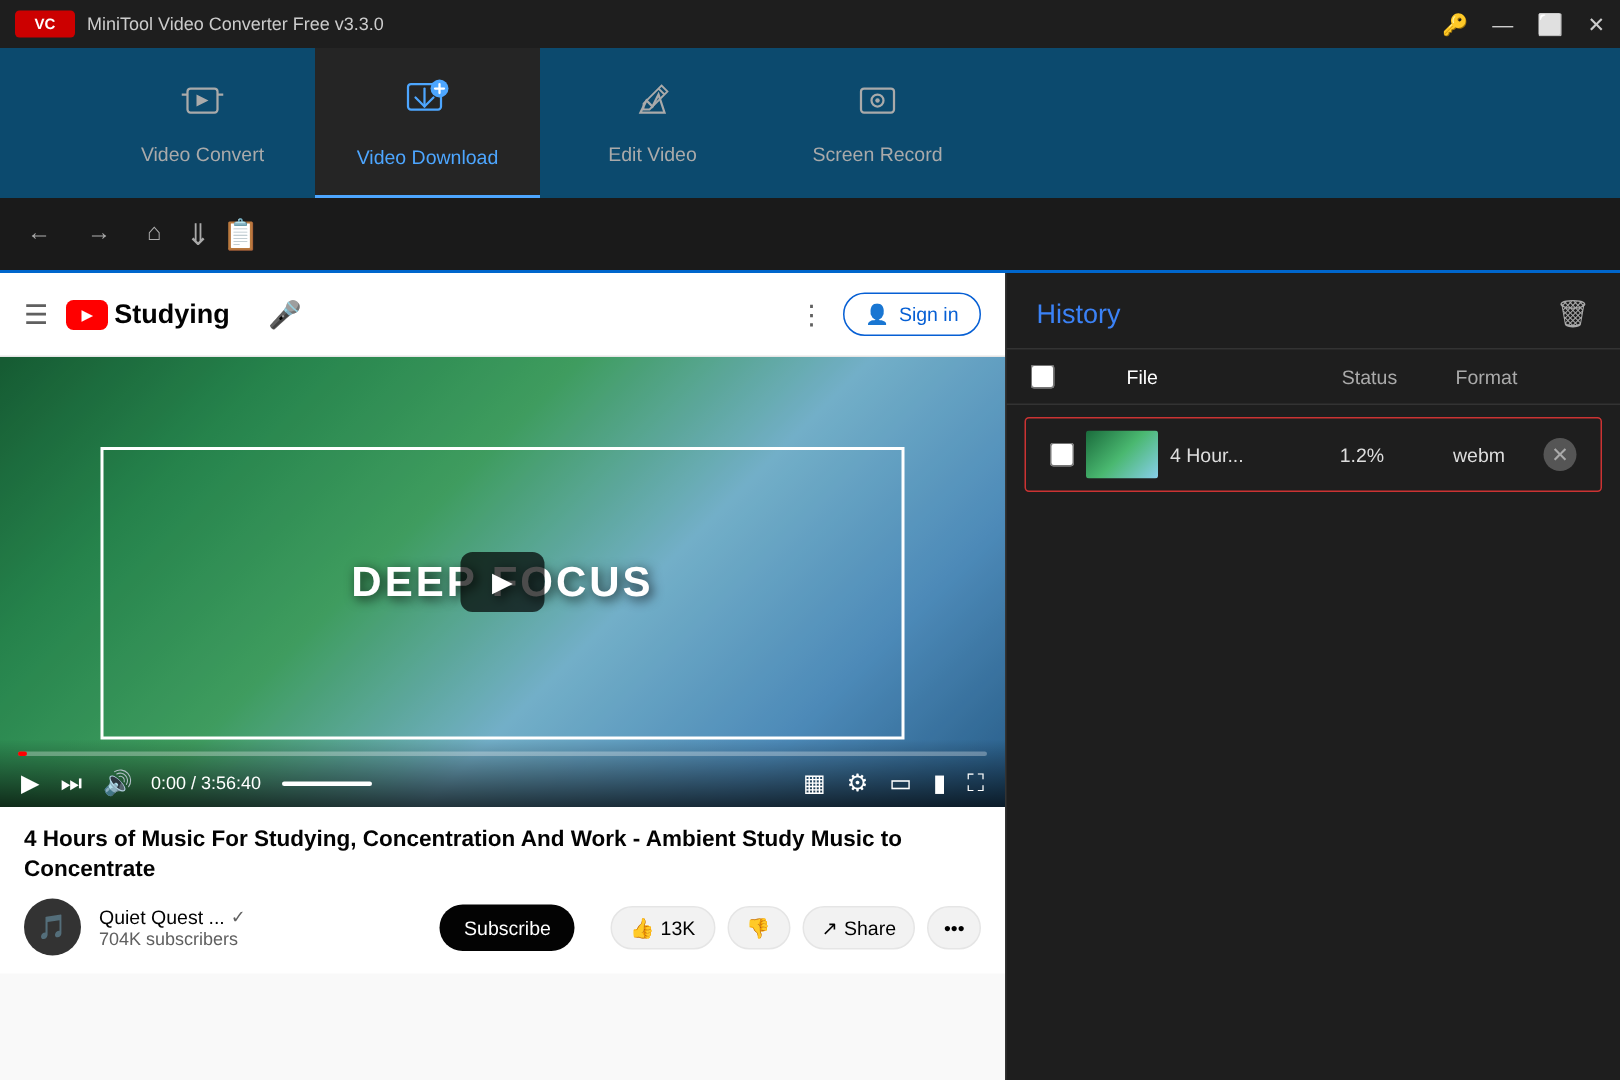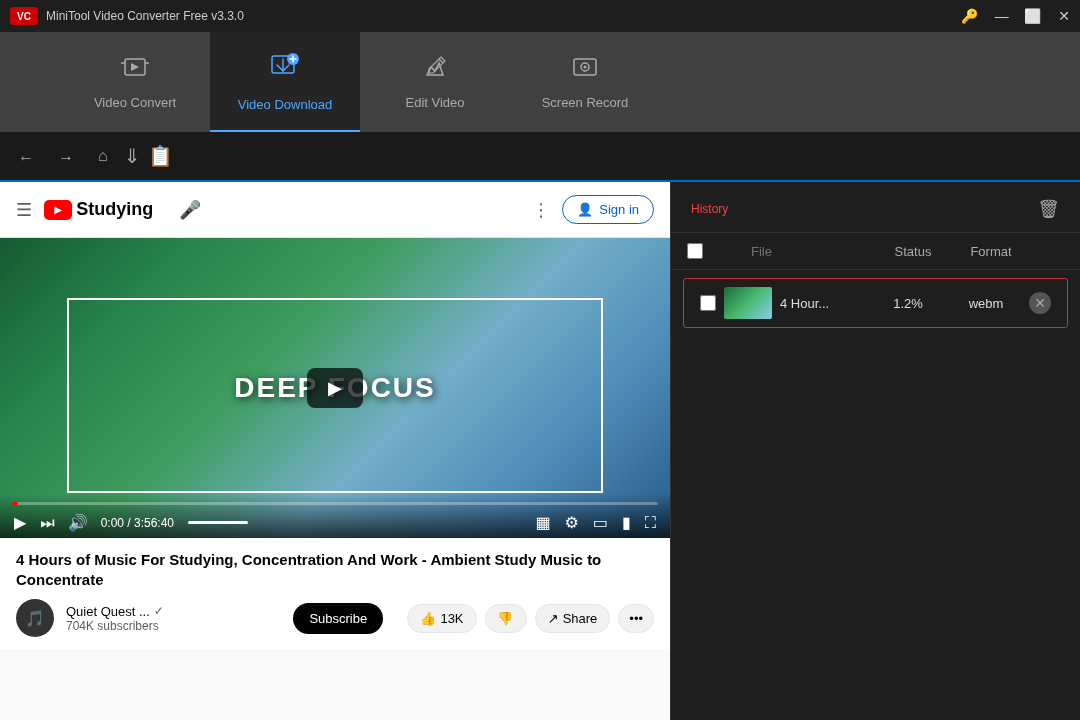--- a/index.html
+++ b/index.html
@@ -10,36 +10,36 @@
       width: 100%;
       height: 32px;
       background: #1e1e1e;
       display: flex;
       align-items: center;
       justify-content: space-between;
       padding: 0 10px;
     }
     .title-bar-left { display: flex; align-items: center; gap: 8px; }
     .app-icon {
-      width: 28px; height: 18px;
+      width: 40px; height: 18px;
       background: #cc0000;
       border-radius: 3px;
       display: flex; align-items: center; justify-content: center;
       color: white; font-size: 10px; font-weight: bold;
     }
     .title-bar-title { color: #ccc; font-size: 12px; }
     .title-bar-controls { display: flex; align-items: center; gap: 16px; }
     .title-bar-btn { color: #ccc; font-size: 14px; cursor: pointer; background: none; border: none; line-height: 1; }
     .title-bar-key { color: #ccc; font-size: 14px; }
 
     
     .nav-tabs {
       width: 100%;
       height: 100px;
-      background: #404040;
+      background: #0c4a6e;
       display: flex;
       align-items: center;
       justify-content: flex-start;
       padding-left: 60px;
       gap: 0;
     }
     .nav-tab {
       display: flex;
       flex-direction: column;
       align-items: center;
@@ -273,33 +273,33 @@
       display: flex;
       flex-direction: column;
     }
     .history-header {
       padding: 16px 20px 12px;
       border-bottom: 1px solid #333;
       display: flex;
       align-items: center;
       justify-content: space-between;
     }
-    .history-title { color: #ef4444; font-size: 12px; font-weight: 500; }
+    .history-title { color: #3b82f6; font-size: 18px; font-weight: 500; }
     .history-delete-btn { background: none; border: none; color: #aaa; font-size: 18px; cursor: pointer; }
 
     
     .history-table-header {
       display: flex;
       align-items: center;
       padding: 10px 16px;
       border-bottom: 1px solid #333;
       gap: 8px;
     }
     .h-checkbox { width: 16px; height: 16px; border: 1px solid #666; background: transparent; cursor: pointer; }
-    .h-col-file { flex: 1; color: #737373; font-size: 13px; margin-left: 40px; }
+    .h-col-file { flex: 1; color: #ffffff; font-size: 13px; margin-left: 40px; }
     .h-col-status { width: 70px; color: #aaa; font-size: 13px; text-align: center; }
     .h-col-format { width: 70px; color: #aaa; font-size: 13px; text-align: center; }
     .h-col-del { width: 30px; }
 
     
     .history-row {
       display: flex;
       align-items: center;
       padding: 8px 16px;
       border: 1px solid #cc3333;

